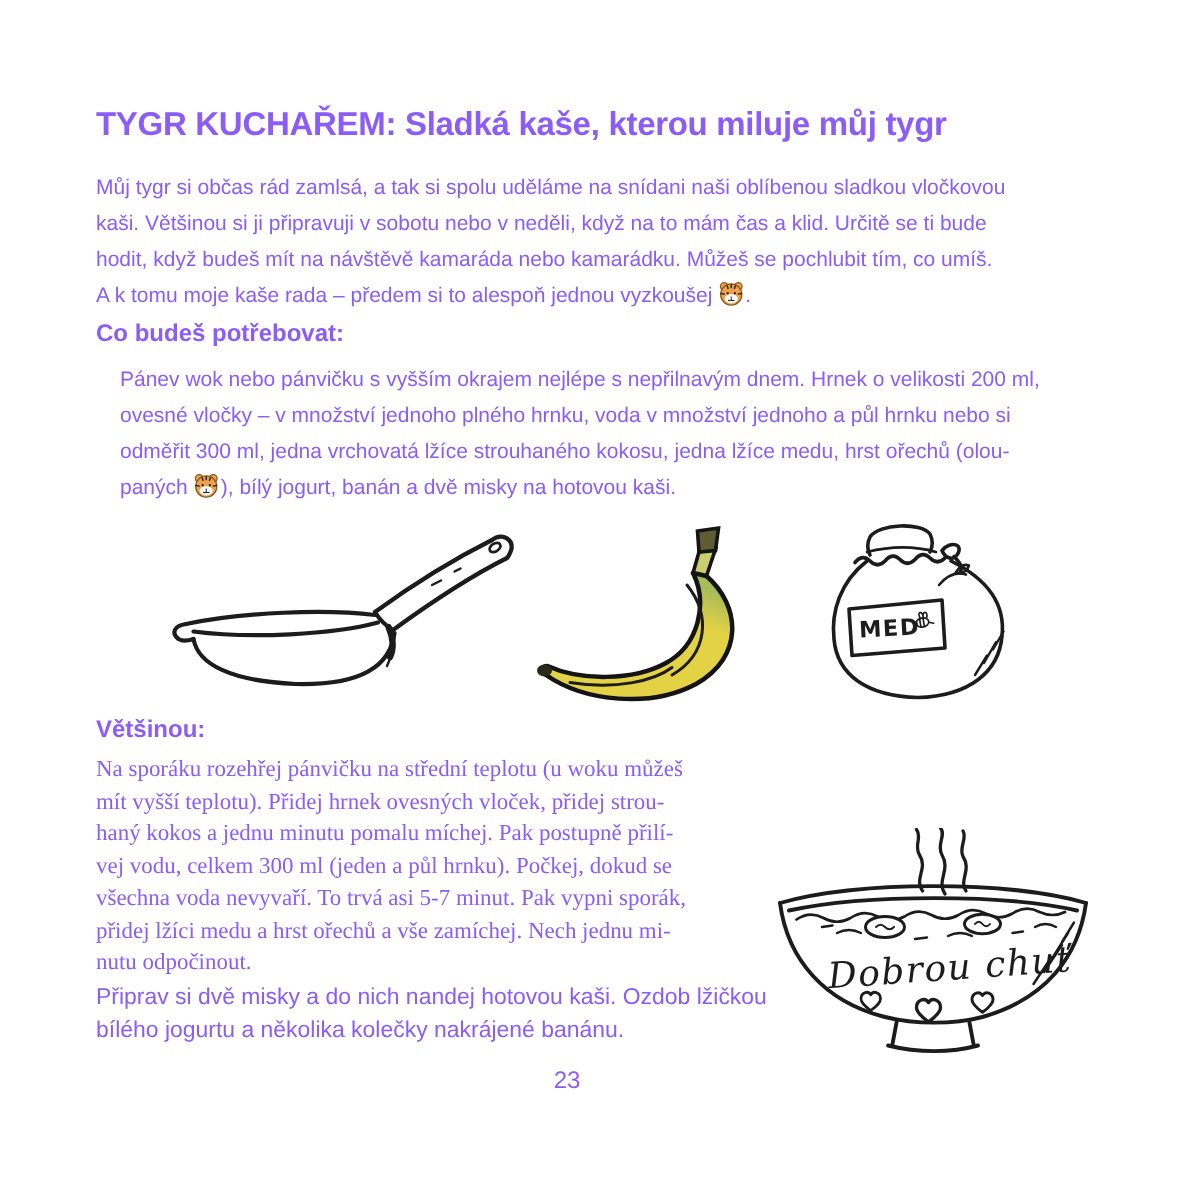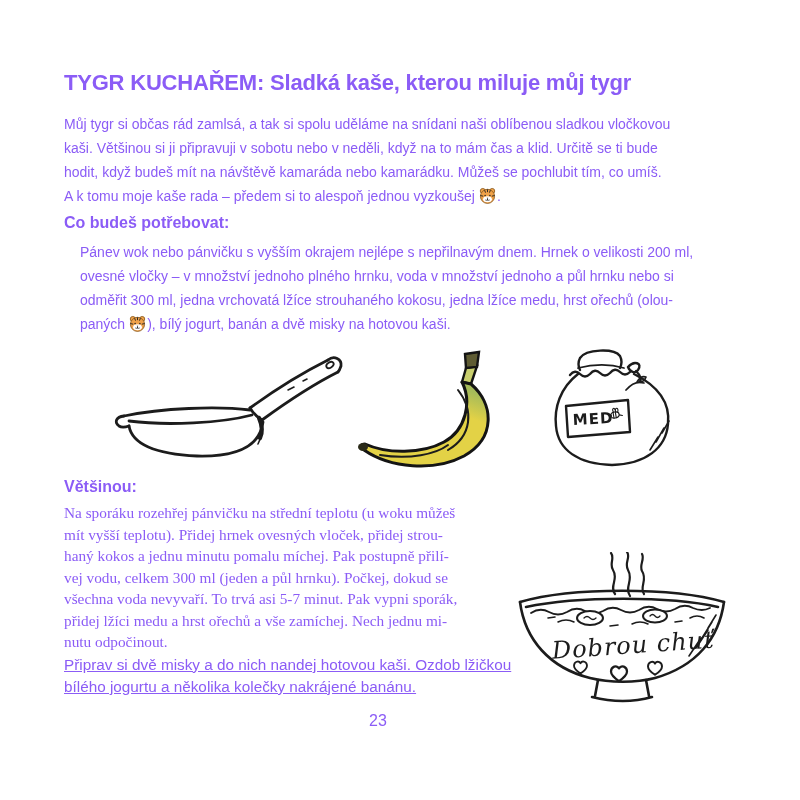--- a/index.html
+++ b/index.html
@@ -119,21 +119,21 @@
   <div class="abs subhead" style="left:64px;top:478px;">Většinou:</div>
 
   <div class="abs prep-text" style="left:64px;top:502px;width:460px;font-family:Liberation Serif, serif;">Na sporáku rozehřej pánvičku na střední teplotu (u woku můžeš
 mít vyšší teplotu). Přidej hrnek ovesných vloček, přidej strou-
 haný kokos a jednu minutu pomalu míchej. Pak postupně přilí-
 vej vodu, celkem 300 ml (jeden a půl hrnku). Počkej, dokud se
 všechna voda nevyvaří. To trvá asi 5-7 minut. Pak vypni sporák,
 přidej lžíci medu a hrst ořechů a vše zamíchej. Nech jednu mi-
 nutu odpočinout.</div>
 
-  <div class="abs prep-text" style="left:64px;top:654px;width:480px;text-decoration:underline;">Připrav si dvě misky a do nich nandej hotovou kaši. Ozdob lžičkou
+  <div class="abs prep-text" style="left:64px;top:654px;width:480px;">Připrav si dvě misky a do nich nandej hotovou kaši. Ozdob lžičkou
 bílého jogurtu a několika kolečky nakrájené banánu.</div>
 
   <div class="abs" style="left:512px;top:552px;">
     <svg width="220" height="160" viewBox="0 0 220 160">
       <g class="ink" stroke-width="2.2">
         <path d="M103,42 C97,34 107,27 101,18 C97,12 103,6 99,1"></path>
         <path d="M118,44 C112,35 122,28 116,18 C112,11 119,5 115,0"></path>
         <path d="M132,42 C127,35 136,28 130,19 C127,13 133,7 130,2"></path>
       </g>
       <g class="ink" stroke-width="2.6">

